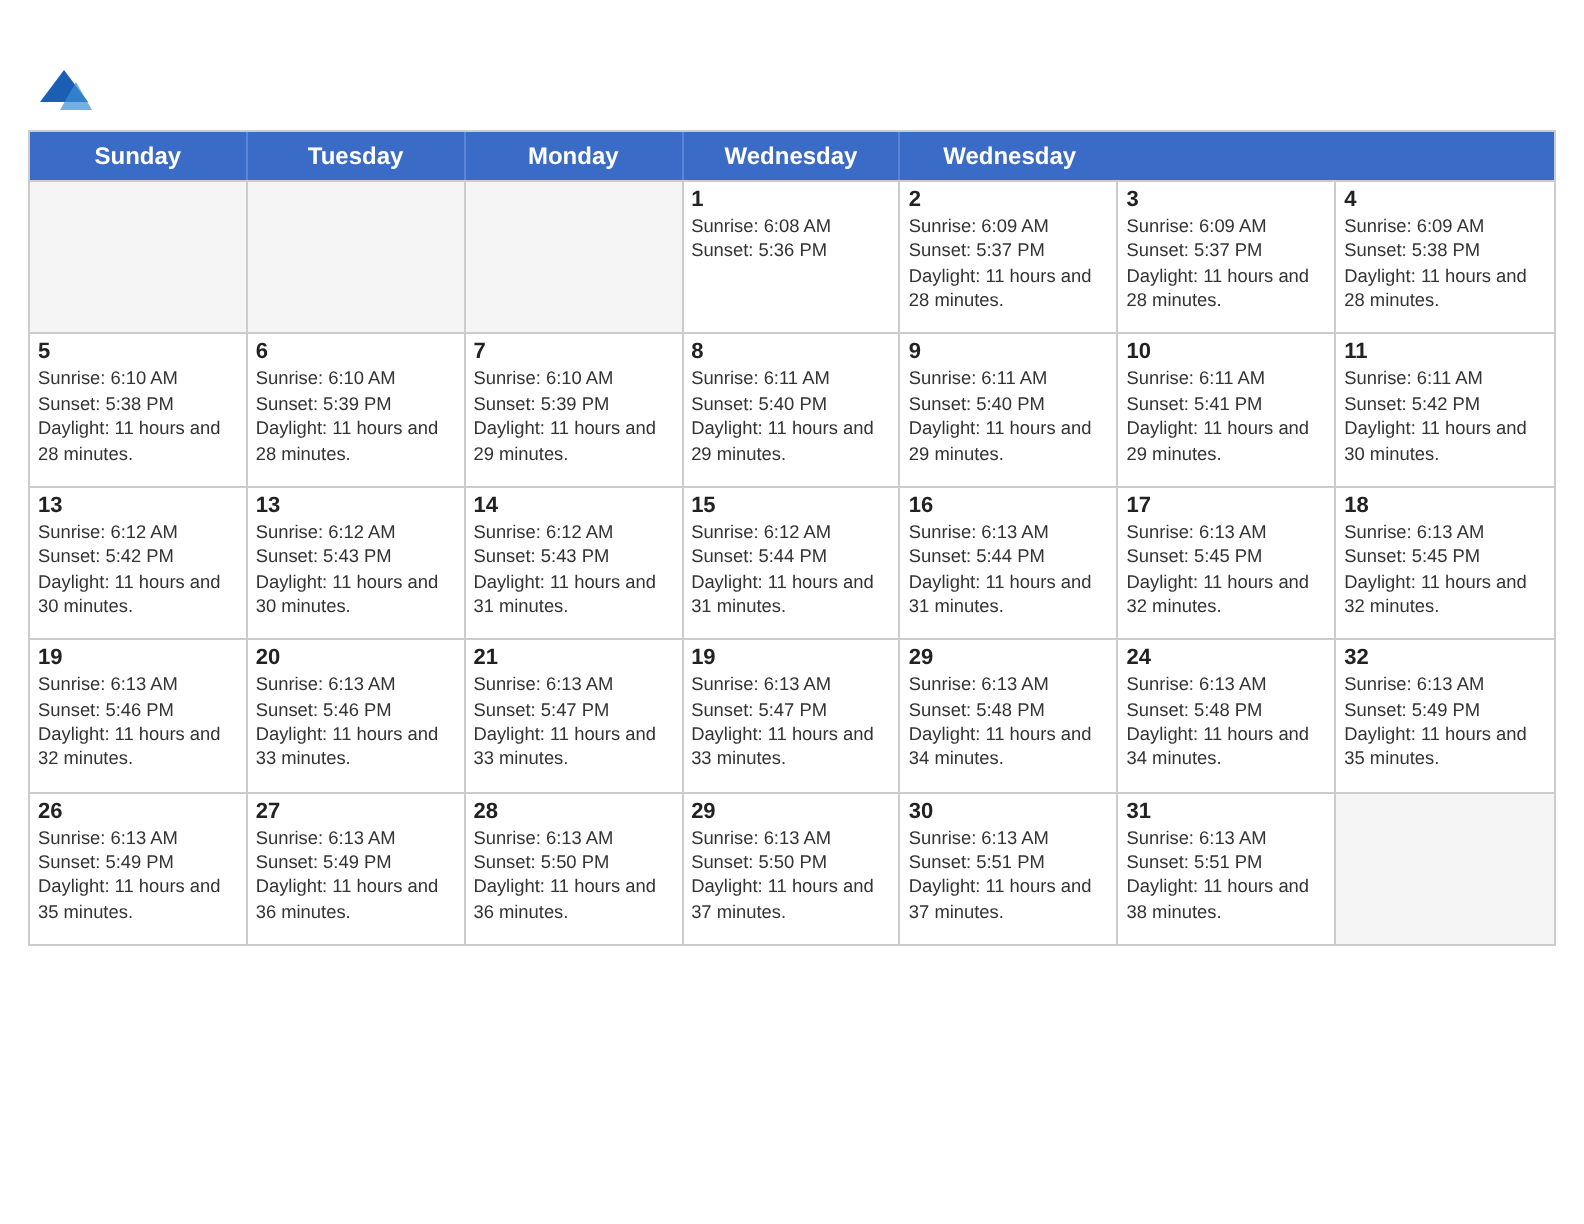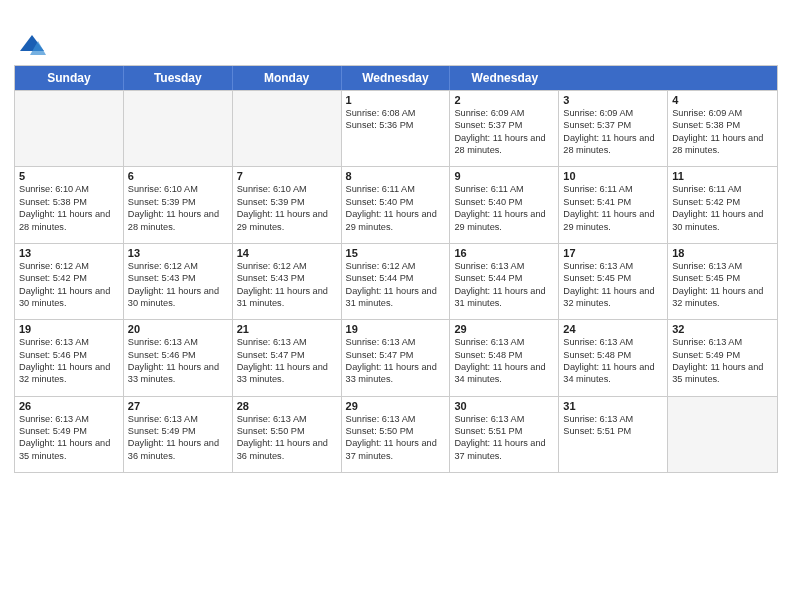--- a/index.html
+++ b/index.html
@@ -277,19 +277,19 @@
           <div class="cal-cell">
             <span class="day-num">29</span>
             <div class="cell-info"><span>Sunrise: 6:13 AM</span><br><span>Sunset: 5:50 PM</span><br><span>Daylight: 11 hours and 37 minutes.</span></div>
           </div>
           <div class="cal-cell">
             <span class="day-num">30</span>
             <div class="cell-info"><span>Sunrise: 6:13 AM</span><br><span>Sunset: 5:51 PM</span><br><span>Daylight: 11 hours and 37 minutes.</span></div>
           </div>
           <div class="cal-cell">
             <span class="day-num">31</span>
-            <div class="cell-info"><span>Sunrise: 6:13 AM</span><br><span>Sunset: 5:51 PM</span><br></div>
+            <div class="cell-info"><span>Sunrise: 6:13 AM</span><br><span>Sunset: 5:51 PM</span><br><span>Daylight: 11 hours and 38 minutes.</span></div>
           </div>
           <div class="cal-cell empty"></div>
         </div>
       </div>
   </div>
 </div>
 
 </body></html>

